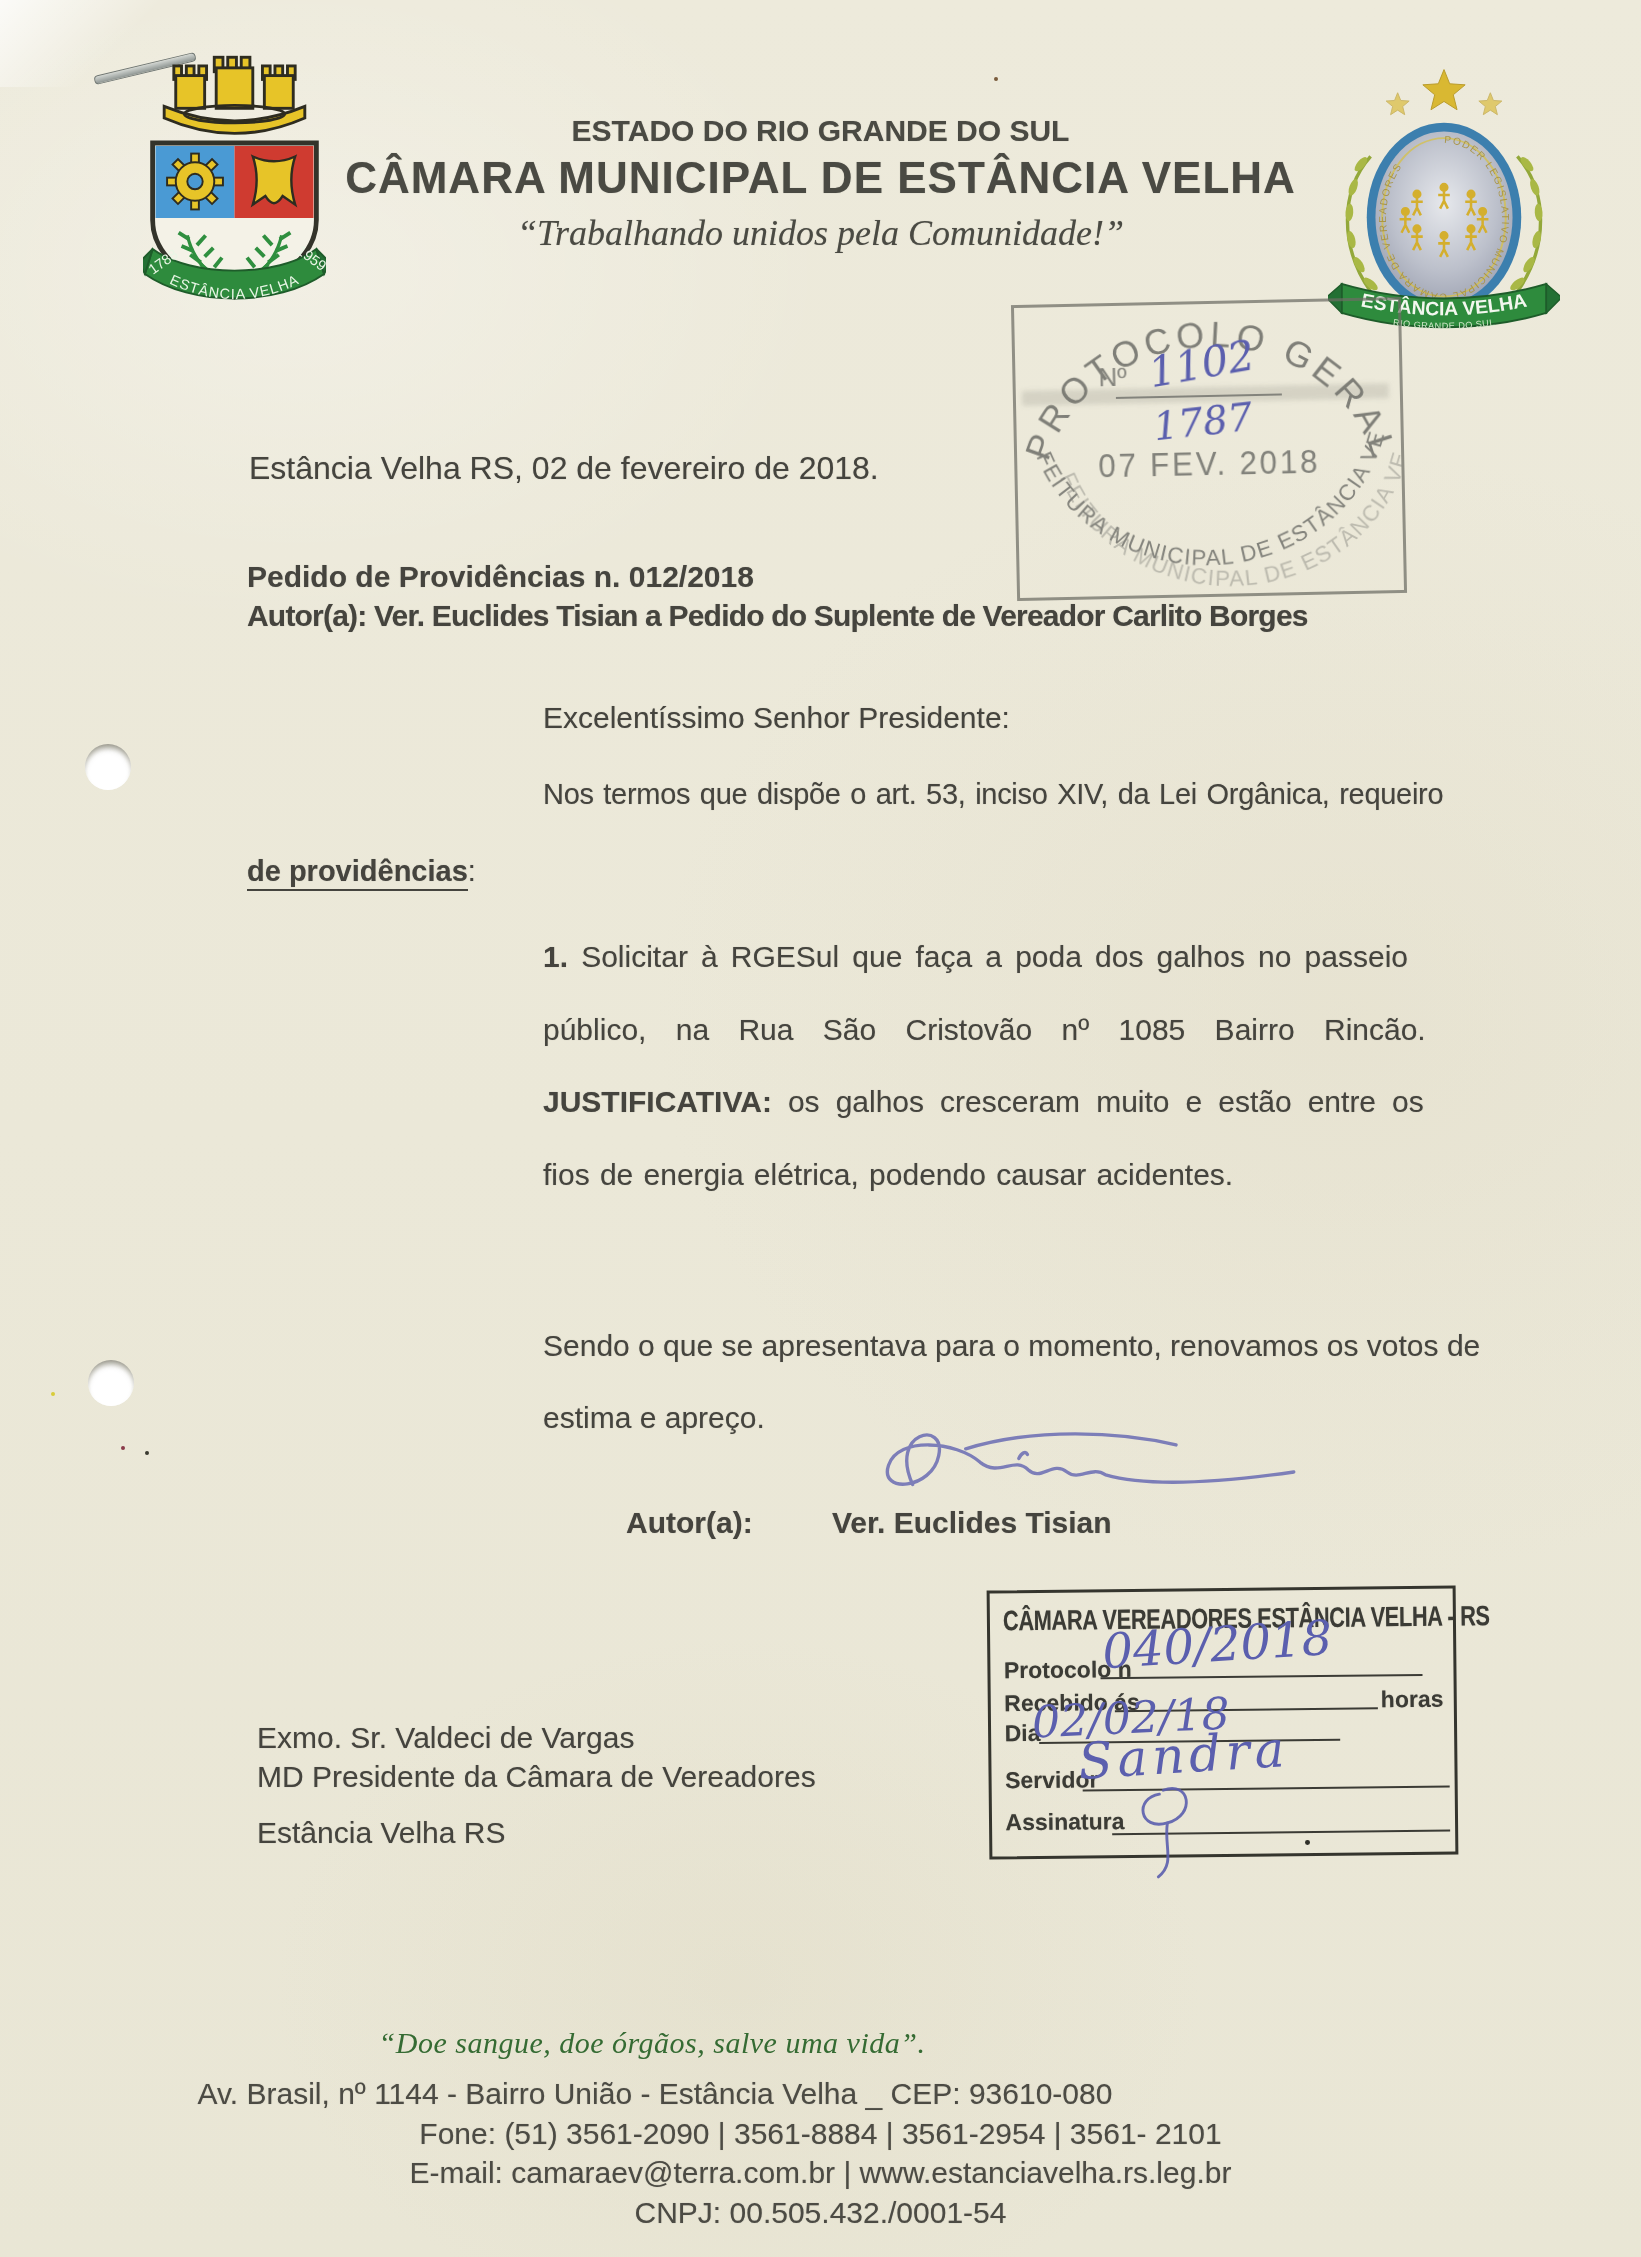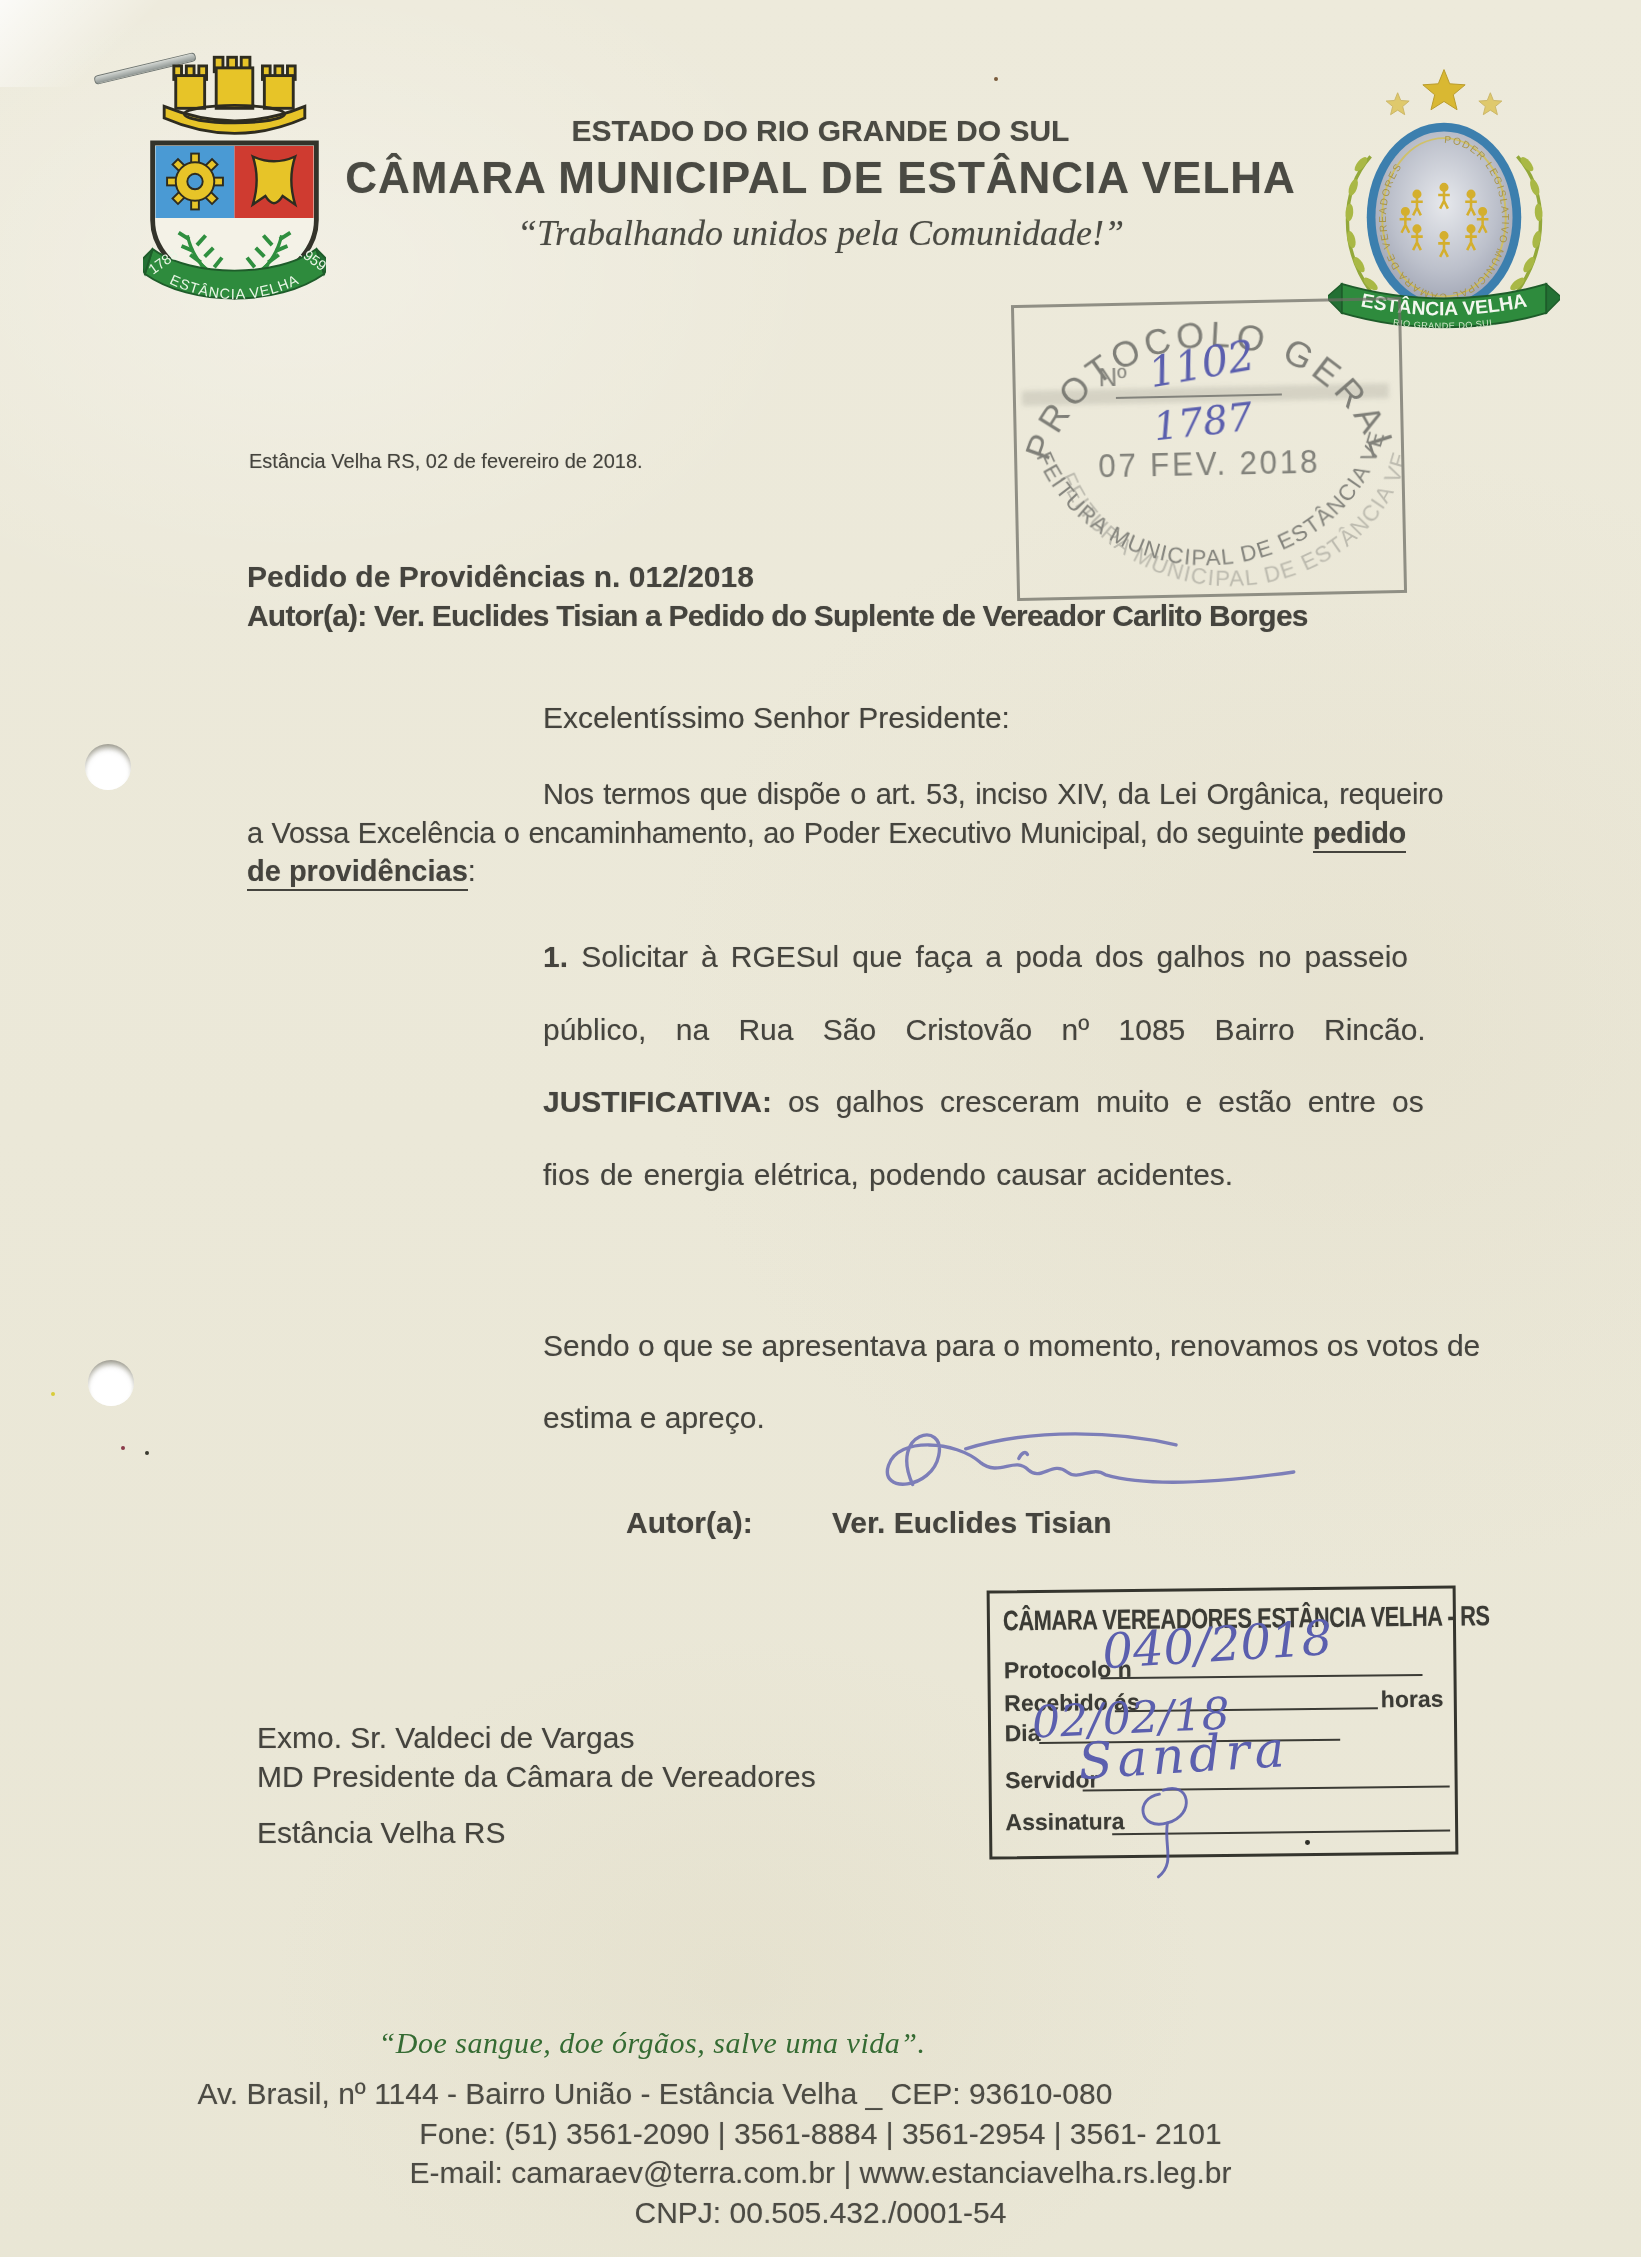--- a/index.html
+++ b/index.html
@@ -190,32 +190,29 @@
       </g>
     </svg>
     <div class="abs" style="left:5.8px;top:83px;width:367px;height:15.4px;background:rgba(118,118,110,.2);filter:blur(2.9px);"></div>
     <div class="abs" style="left:83px;top:56px;font-size:26px;color:#83837c;">Nº</div>
     <div class="abs hand" style="left:133px;top:35px;font-size:42px;transform:rotate(-9deg);">1102</div>
     <div class="abs" style="left:100px;top:91px;width:166px;border-bottom:2.9px solid #83837c;"></div>
     <div class="abs hand" style="left:137px;top:95px;font-size:39px;transform:rotate(-5deg);">1787</div>
     <div class="abs" style="left:81px;top:141px;font-size:33px;letter-spacing:2.9px;color:#82827b;transform:scaleX(.95);transform-origin:left;white-space:nowrap;">07 FEV. 2018</div>
   </div>
 
-  <div class="abs t" style="left:249px;top:450px;font-size:20px;">Estância Velha RS, 02 de fevereiro de 2018.</div>
+  <div class="abs t" style="left:249px;top:450px;font-size:32px;">Estância Velha RS, 02 de fevereiro de 2018.</div>
 
   <div class="abs t b" style="left:247px;top:560px;font-size:30px;">Pedido de Providências n. 012/2018</div>
   <div class="abs t b" style="left:247px;top:599px;font-size:30px;letter-spacing:-0.8px;">Autor(a): Ver. Euclides Tisian a Pedido do Suplente de Vereador Carlito Borges</div>
 
   <div class="abs t" style="left:543px;top:701px;font-size:30px;">Excelentíssimo Senhor Presidente:</div>
 
   <div class="abs t" style="left:543px;top:778px;font-size:29px;letter-spacing:-0.3px;word-spacing:1.9px;">
     <span>Nos termos que dispõe o art. 53, inciso XIV, da Lei Orgânica, requeiro</span>
-  </div>
-  <div class="abs t" style="left:247px;top:817px;font-size:29px;letter-spacing:-0.3px;word-spacing:1px;">
-    <span>a Vossa Excelência o encaminhamento, ao Poder Executivo Municipal, do seguinte </span><span class="bu">pedido</span>
   </div>
   <div class="abs t" style="left:247px;top:855px;font-size:29px;">
     <span class="bu">de providências</span><span>:</span>
   </div>
 
   <div class="abs t" style="left:543px;top:940px;font-size:30px;word-spacing:4.8px;">
     <span class="b">1.</span><span> Solicitar à RGESul que faça a poda dos galhos no passeio</span>
   </div>
   <div class="abs t" style="left:543px;top:1013px;font-size:30px;word-spacing:21px;">
     <span>público, na Rua São Cristovão nº 1085 Bairro Rincão.</span>

